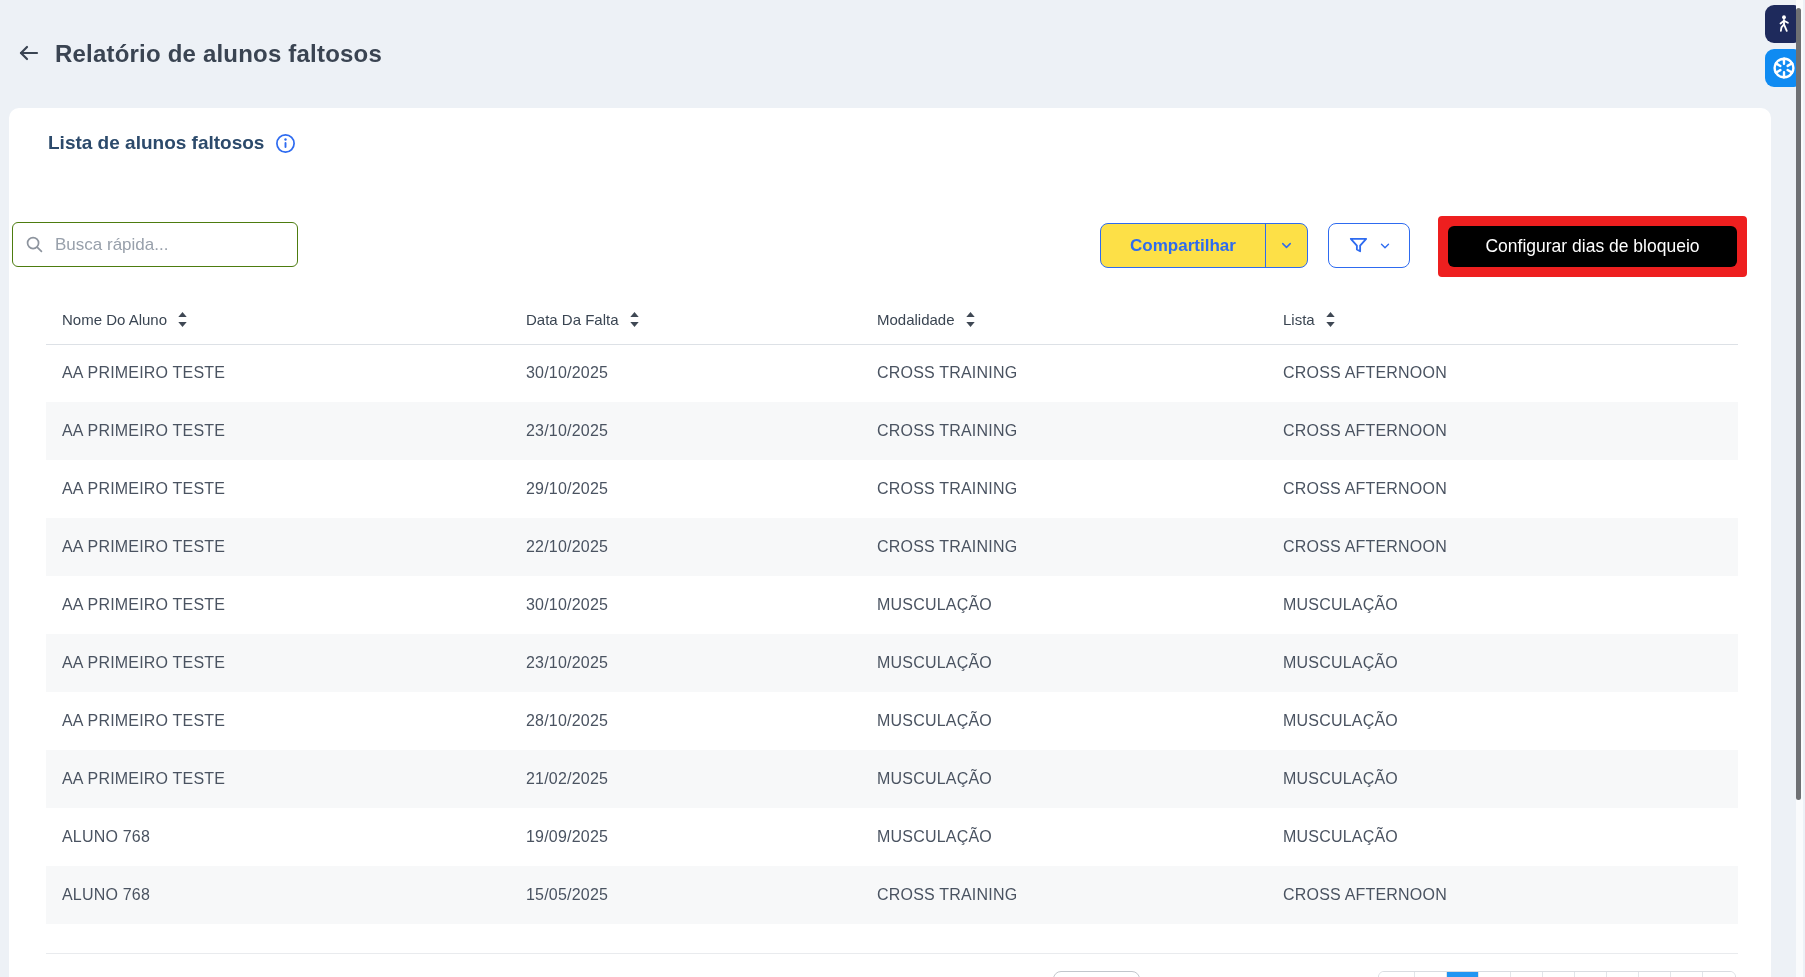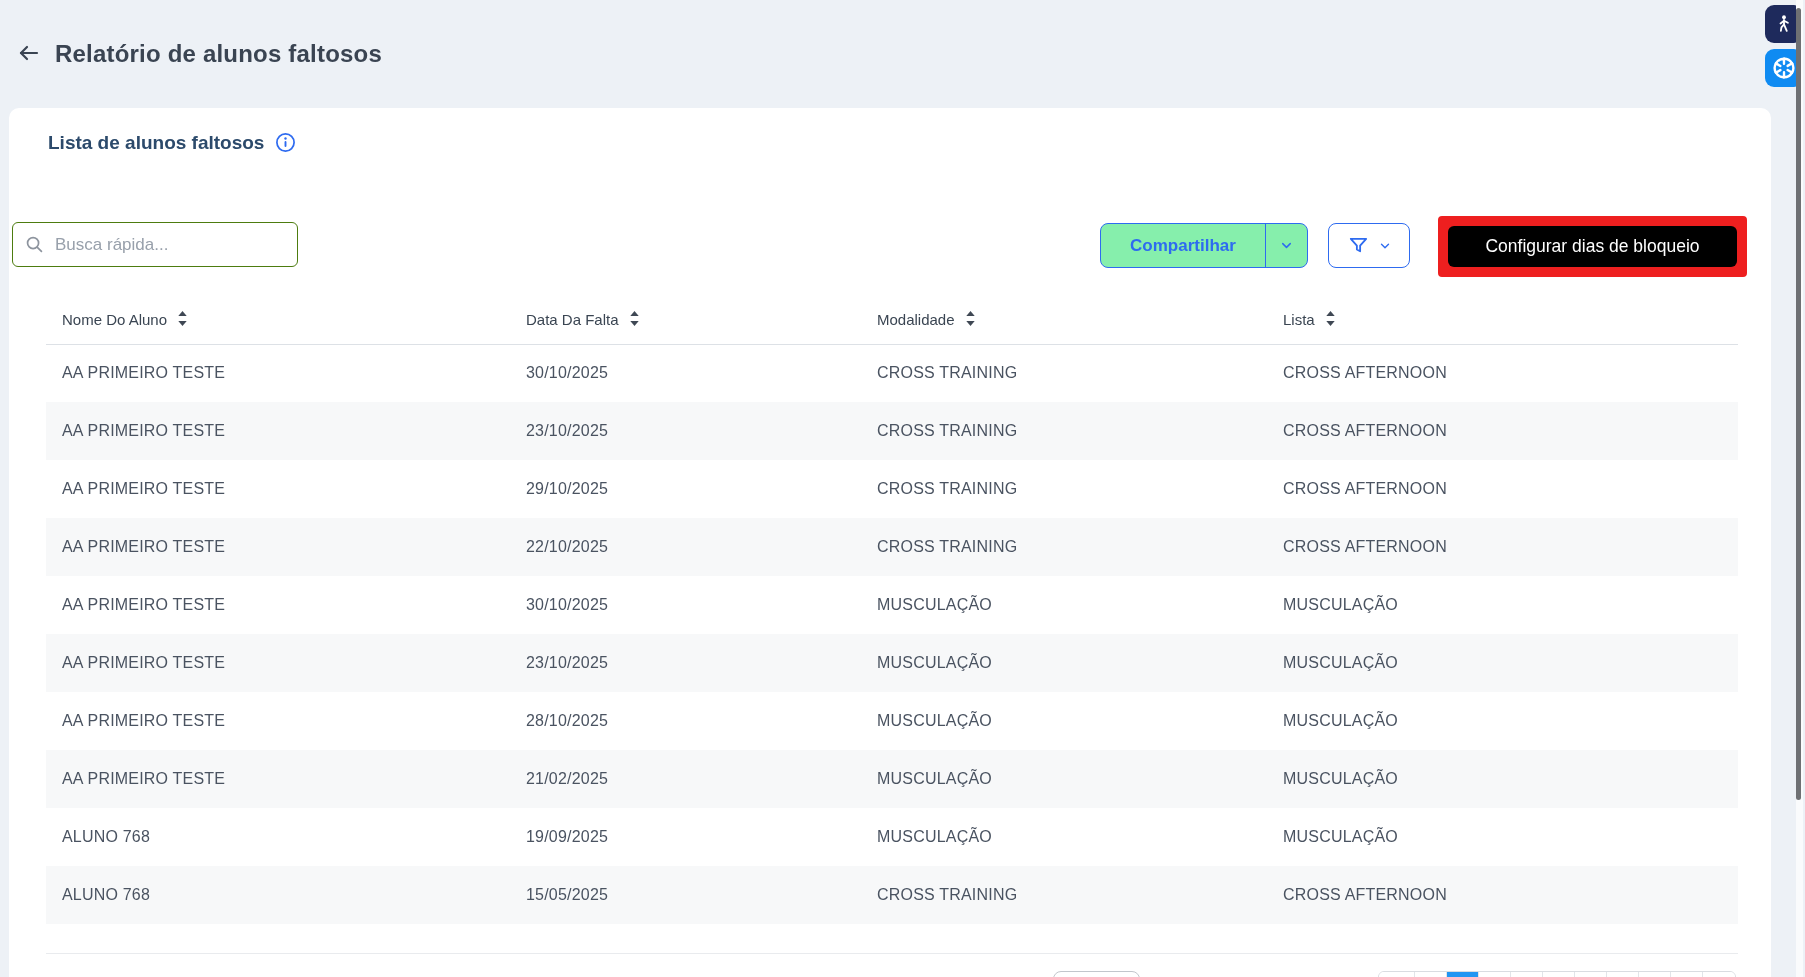--- a/index.html
+++ b/index.html
@@ -29,41 +29,41 @@
   }
 
   
   .card {
     position: absolute; left: 9px; top: 108px;
     width: 1762px; height: 905px;
     background: #ffffff; border-radius: 10px;
   }
   .card-title-row {
     position: absolute; left: 39px; top: 24px;
-    display: flex; gap: 11px;
+    display: flex; align-items: center; gap: 11px;
   }
   .card-title { margin: 0; font-size: 19px; font-weight: bold; color: #2c4a6b; }
 
   
   .search-box {
     position: absolute; left: 3px; top: 114px;
     width: 286px; height: 45px;
     border: 1px solid #4d7c0f; border-radius: 6px; background: #fff;
     display: flex; align-items: center; padding: 0 12px; gap: 9px;
   }
   .search-box input {
     flex: 1; border: none; outline: none; font-size: 17px; color: #4a5361;
     font-family: "Liberation Sans", sans-serif; background: transparent; min-width: 0;
   }
   .search-box input::placeholder { color: #98a0ab; }
 
   .share-group {
     position: absolute; left: 1091px; top: 115px;
     width: 208px; height: 45px;
-    border: 1.5px solid #2e6bf0; border-radius: 8px; background: #86efac;
+    border: 1.5px solid #2e6bf0; border-radius: 8px; background: #fde047;
     display: flex; overflow: hidden;
   }
   .share-main {
     flex: 1; border: none; background: transparent; cursor: pointer;
     color: #2e6bf0; font-weight: bold; font-size: 17px;
     font-family: "Liberation Sans", sans-serif;
   }
   .share-caret {
     width: 42px; border: none; border-left: 1.5px solid #2e6bf0;
     background: transparent; cursor: pointer;
@@ -91,21 +91,21 @@
 
   
   .table-wrap { position: absolute; left: 37px; top: 188px; width: 1692px; }
   table { width: 100%; border-collapse: collapse; table-layout: fixed; }
   col.c1 { width: 464px; } col.c2 { width: 351px; } col.c3 { width: 406px; }
   thead th {
     text-align: left; height: 48px; padding: 0 0 0 16px;
     font-size: 15px; font-weight: normal; color: #3a4552;
     border-bottom: 1px solid #dde1e6; cursor: pointer;
   }
-  .th-inner { display: inline-flex; align-items: flex-start; gap: 10px; }
+  .th-inner { display: inline-flex; align-items: center; gap: 10px; }
   tbody td {
     height: 58px; padding: 0 0 0 16px;
     font-size: 16px; color: #4a5361; letter-spacing: 0.2px;
   }
   tbody tr { background: #ffffff; }
   tbody tr:nth-child(even) { background: #f7f8f9; }
   .table-bottom-border {
     position: absolute; left: 37px; top: 845px; width: 1692px; height: 1px;
     background: #e9ebee;
   }

